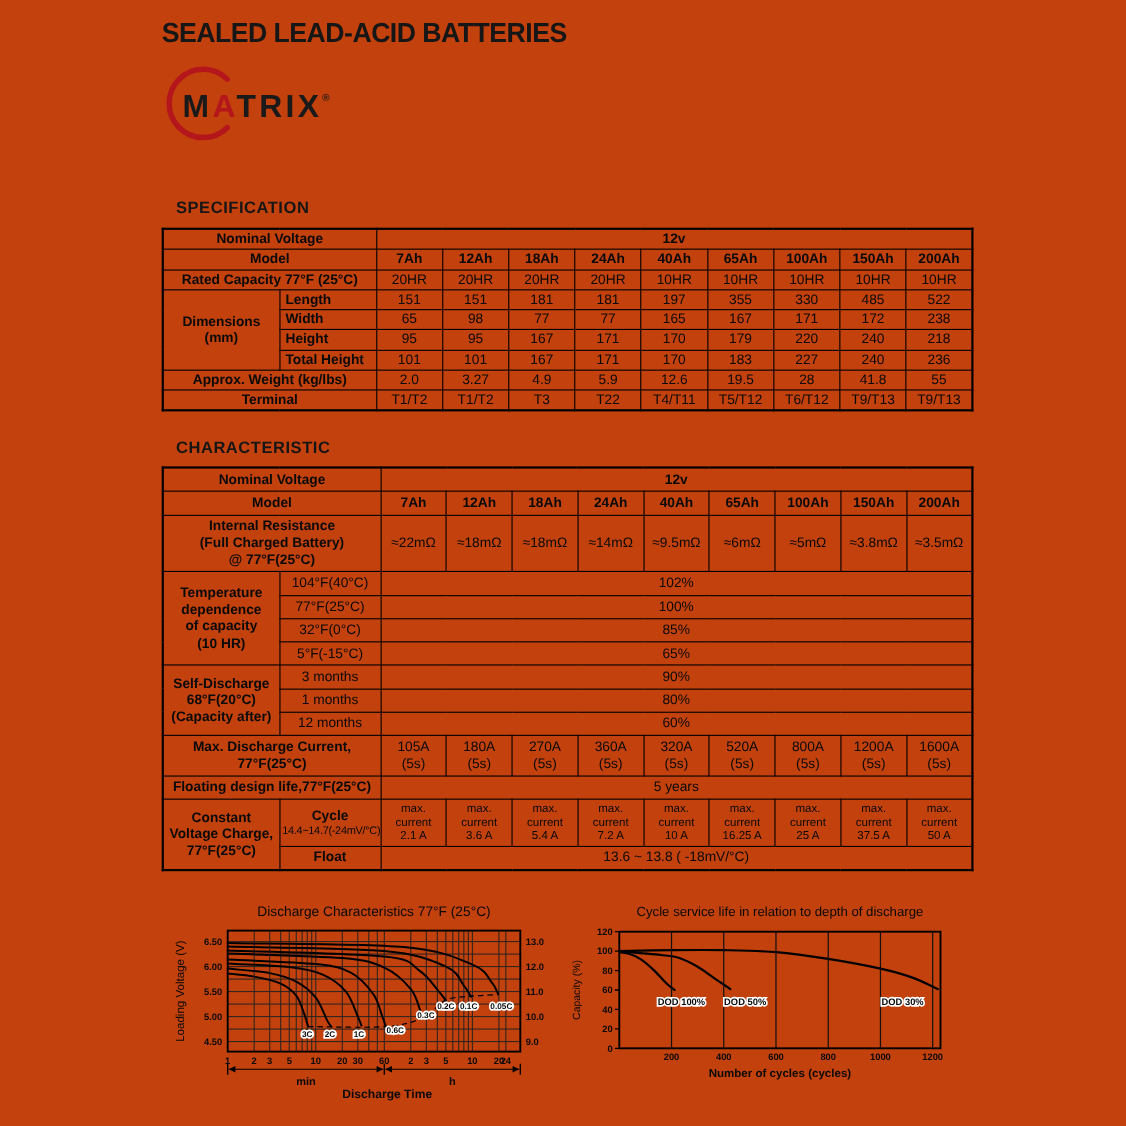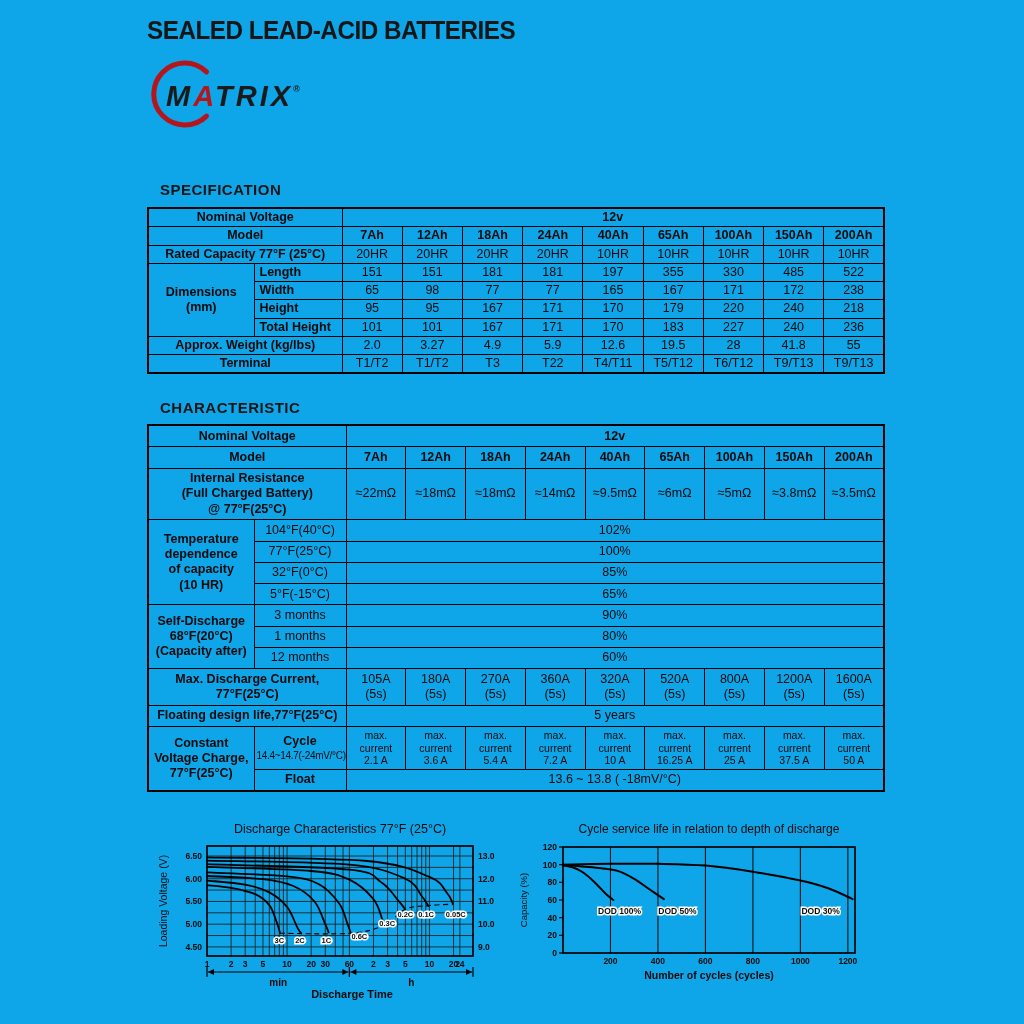--- a/index.html
+++ b/index.html
@@ -1,19 +1,19 @@
 <!DOCTYPE html>
 <html><head>
 <meta charset="utf-8">
 <style>
   * { margin:0; padding:0; box-sizing:border-box; }
   html,body { width:1024px; height:1024px; background:#fff; font-family:"Liberation Sans", sans-serif; color:#000; }
-  .page { position:relative; width:1024px; height:1024px; background:#0ea5e9; overflow:hidden; }
+  .page { position:relative; width:1024px; height:1024px; background:#c2410c; overflow:hidden; }
   .title { position:absolute; left:147px; top:16px; font-size:25px; font-weight:bold; letter-spacing:-0.5px; color:#161616; transform:scaleX(.97); transform-origin:left; }
-  .logo { position:absolute; left:146px; top:58px;font-style:italic; }
+  .logo { position:absolute; left:146px; top:58px; }
   .heading { position:absolute; left:148px; font-size:15px; font-weight:bold; letter-spacing:.5px; color:#161616;margin-left:12px; }
   #spec-heading { top:181px; }
   #char-heading { top:399px; }
   table { position:absolute; left:147px; width:738px; border-collapse:collapse; table-layout:fixed; border:2.5px solid #000; }
   #spec-table { top:207px; }
   #char-table { top:424px; }
   td { border:1.6px solid #000; text-align:center; vertical-align:middle; font-size:12.5px; line-height:1.22; padding:1px 2px; white-space:pre-line; color:#0a0a0a; }
   #char-table td { padding:2.5px 2px; }
   td.b { font-weight:bold; }
   td.left { text-align:left; padding-left:5px; }

